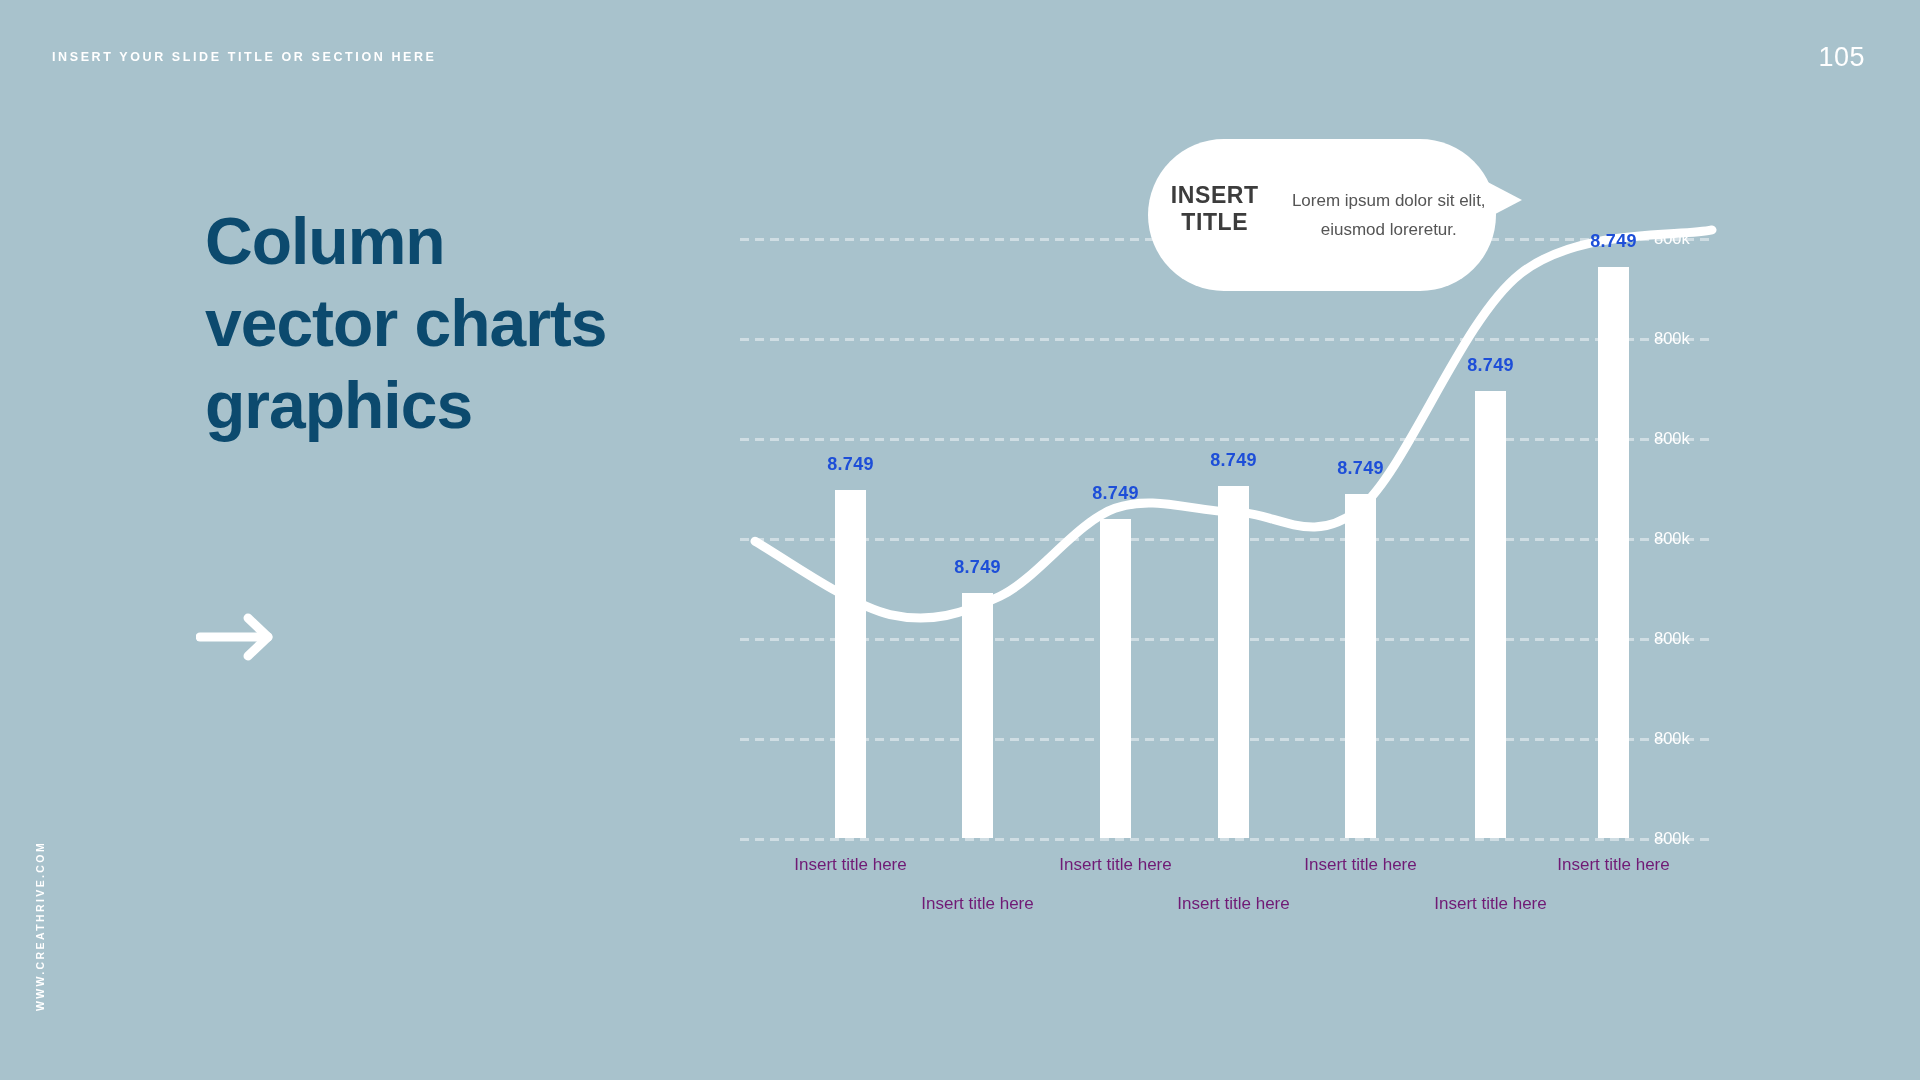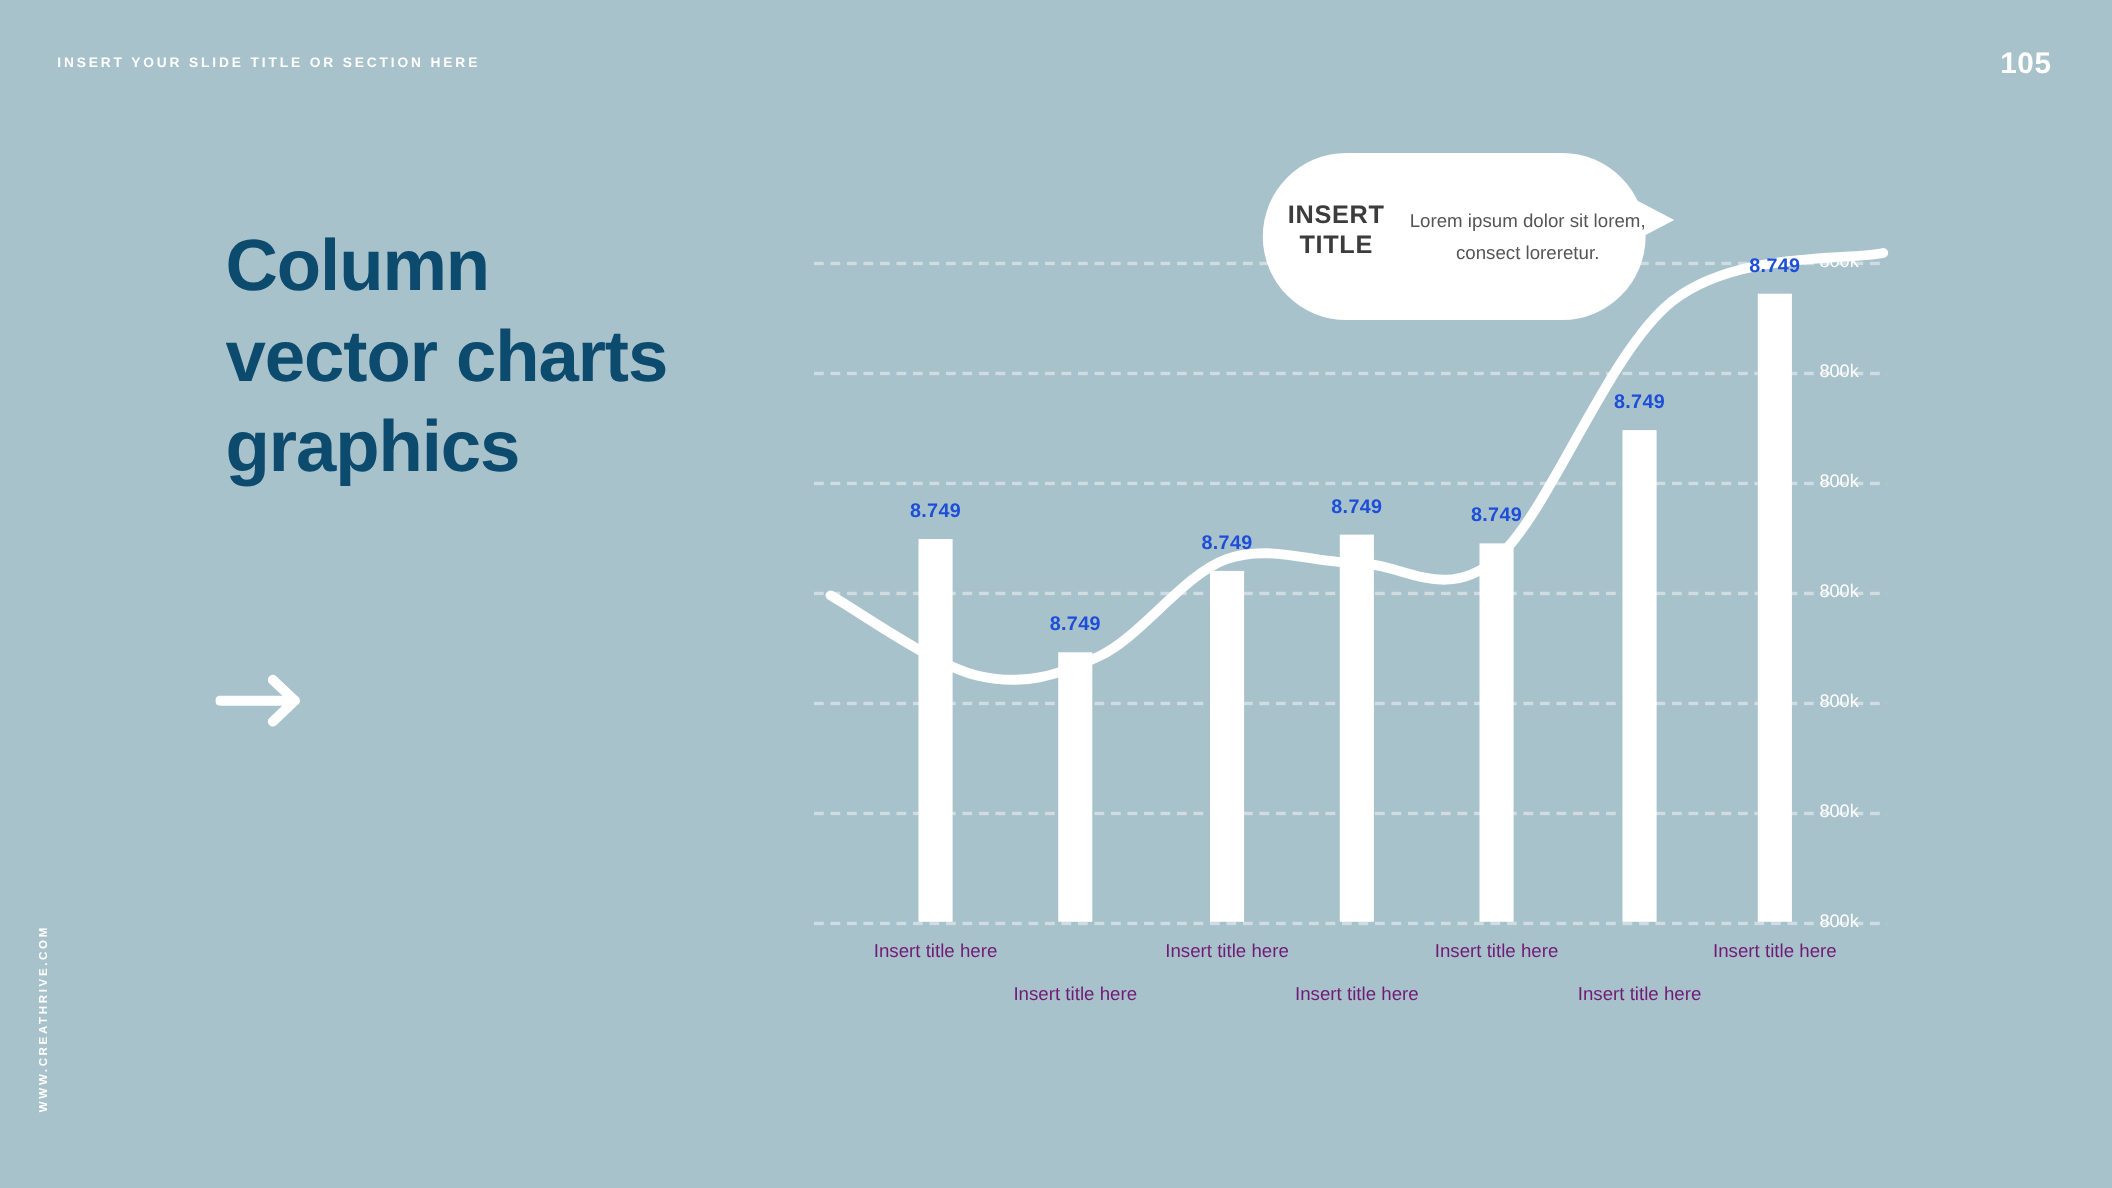--- a/index.html
+++ b/index.html
@@ -13,21 +13,21 @@
 
   
   #slide-header { position:absolute; top:0; left:0; width:1920px; height:110px; }
   #header-title {
     position:absolute; left:52px; top:50px;
     font-size:12.5px; font-weight:bold; color:#ffffff;
     letter-spacing:2.6px; text-transform:uppercase;text-align:right;
   }
   #page-number {
     position:absolute; right:55px; top:42px;
-    font-size:27px; font-weight:bold; color:#ffffff; letter-spacing:0.5px;
+    font-size:27px; font-weight:normal; color:#ffffff; letter-spacing:0.5px;
   }
 
   
   #left-panel { position:absolute; left:0; top:0; width:760px; height:1080px; }
   #main-heading {
     position:absolute; left:205px; top:200px; width:420px;
     font-size:66px; line-height:82px; font-weight:bold; color:#0c4a6e;
     letter-spacing:-1px;
   }
   #arrow-icon { position:absolute; left:196px; top:612px; width:84px; height:50px; }
@@ -158,15 +158,15 @@
       <div class="cat-label" style="left: 1115.5px; top: 855px;">Insert title here</div>
       <div class="cat-label" style="left: 1233.5px; top: 894px;">Insert title here</div>
       <div class="cat-label" style="left: 1360.5px; top: 855px;">Insert title here</div>
       <div class="cat-label" style="left: 1490.5px; top: 894px;">Insert title here</div>
       <div class="cat-label" style="left: 1613.5px; top: 855px;">Insert title here</div>
     </div>
 
   <div id="callout-tail"></div>
   <div id="callout">
     <div id="callout-title">INSERT TITLE</div>
-    <div id="callout-body">Lorem ipsum dolor sit lorem, consect loreretur.</div>
+    <div id="callout-body">Lorem ipsum dolor sit elit, eiusmod loreretur.</div>
   </div>
 </div>
 
 </body></html>

